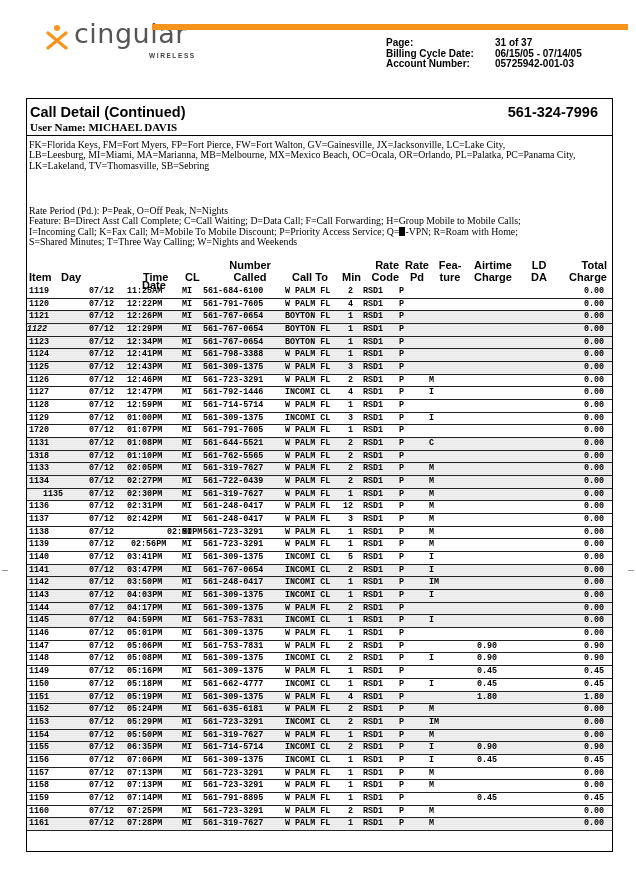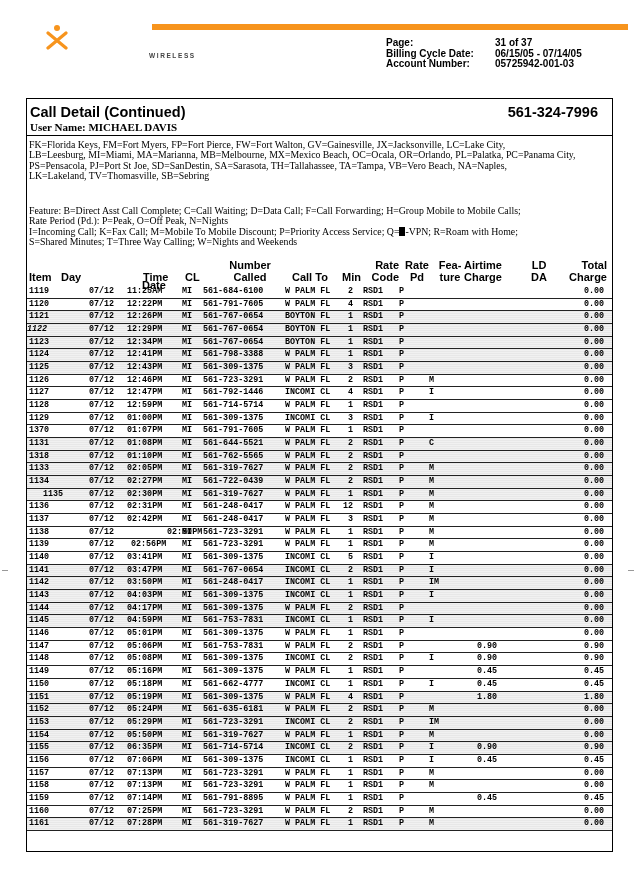--- a/index.html
+++ b/index.html
@@ -39,20 +39,21 @@
   .tick { position: absolute; width: 6px; height: 1px; background: #999; }
 </style>
 </head>
 <body>
 
 <div class="logo">
   <svg class="logo-x" viewBox="0 0 22 26">
     <circle cx="11" cy="4" r="3" fill="#f7941d"></circle>
     <path d="M2 9 L20 24 M20 9 L2 24" stroke="#f7941d" stroke-width="3.2" stroke-linecap="round" fill="none"></path>
   </svg>
+  <span class="logo-word">cingular</span>
   <span class="logo-tm">SM</span>
   <span class="logo-sub">WIRELESS</span>
 </div>
 <div class="orange-bar"></div>
 
 <div class="acct">
   <div class="row">
       <span class="k">Page:</span>
       <span>31 of 37</span>
     </div>
@@ -69,44 +70,43 @@
 <div class="main-box">
   <div class="title-bar">
     <div class="title">Call Detail (Continued)</div>
     <div class="phone">561-324-7996</div>
     <div class="user">User Name: MICHAEL DAVIS</div>
   </div>
 
   <div class="legend">
     <div>FK=Florida Keys, FM=Fort Myers, FP=Fort Pierce, FW=Fort Walton, GV=Gainesville, JX=Jacksonville, LC=Lake City,</div>
     <div>LB=Leesburg, MI=Miami, MA=Marianna, MB=Melbourne, MX=Mexico Beach, OC=Ocala, OR=Orlando, PL=Palatka, PC=Panama City,</div>
-    <div>PS=Pensacola, PJ=Port St Joe, SD=SanDestin, SA=Sarasota, TH=Tallahassee, TA=Tampa, VB=Vero Beach, NA=Naples,</div>
     <div>LK=Lakeland, TV=Thomasville, SB=Sebring</div>
   </div>
 
   <div class="legend2">
+    <div>Rate Period (Pd.): P=Peak, O=Off Peak, N=Nights</div>
     <div>Feature: B=Direct Asst Call Complete; C=Call Waiting; D=Data Call; F=Call Forwarding; H=Group Mobile to Mobile Calls;</div>
-    <div>Rate Period (Pd.): P=Peak, O=Off Peak, N=Nights</div>
     <div><span>I=Incoming Call; K=Fax Call; M=Mobile To Mobile Discount; P=Priority Access Service; Q=</span><span class="redact"></span><span>-VPN; R=Roam with Home;</span></div>
     <div>S=Shared Minutes;  T=Three Way Calling; W=Nights and Weekends</div>
   </div>
 
   <div class="thead">
     <div style="left:2px; top:12px;">Item</div>
     <div style="left:34px; top:12px;">Day</div>
     <div style="left:67px; top:20px;padding-left:48px;">Date</div>
     <div style="left:116px; top:12px;">Time</div>
     <div style="left:158px; top:12px;">CL</div>
     <div class="c" style="left:188px; width:70px; top:0px;"><span>Number</span><br><span>Called</span></div>
     <div style="left:265px; top:12px;">Call To</div>
     <div style="left:315px; top:12px;">Min</div>
     <div class="r" style="left:334px; width:38px; top:0px;"><span>Rate</span><br><span>Code</span></div>
     <div class="c" style="left:378px; width:24px; top:0px;"><span>Rate</span><br><span>Pd</span></div>
     <div class="c" style="left:410px; width:26px; top:0px;"><span>Fea-</span><br><span>ture</span></div>
-    <div class="c" style="left:432px; width:48px; top:0px;"><span>Airtime</span><br><span>Charge</span></div>
+    <div class="c" style="left:442px; width:48px; top:0px;"><span>Airtime</span><br><span>Charge</span></div>
     <div class="c" style="left:502px; width:20px; top:0px;"><span>LD</span><br><span>DA</span></div>
     <div class="r" style="left:530px; width:50px; top:0px;"><span>Total</span><br><span>Charge</span></div>
   </div>
 
   <div class="tbody" id="tbody">
       <div class="trow">
         <span style="left: 2px;">1119</span>
         <span style="left: 34px;"></span>
         <span style="left: 62px;">07/12</span>
         <span style="left: 100px;">11:25AM</span>
@@ -275,21 +275,21 @@
         <span style="left: 258px;">INCOMI CL</span>
         <span style="right: 259px;">3</span>
         <span style="left: 336px;">RSD1</span>
         <span style="left: 372px;">P</span>
         <span style="left: 402px;">I</span>
         <span style="left: 450px;"></span>
         <span style="left: 506px;"></span>
         <span style="right: 8px;">0.00</span>
       </div>
       <div class="trow">
-        <span style="left: 2px;">1370</span>
+        <span style="left: 2px;">1720</span>
         <span style="left: 34px;"></span>
         <span style="left: 62px;">07/12</span>
         <span style="left: 100px;">01:07PM</span>
         <span style="left: 155px;">MI</span>
         <span style="left: 176px;">561-791-7605</span>
         <span style="left: 258px;">W PALM FL</span>
         <span style="right: 259px;">1</span>
         <span style="left: 336px;">RSD1</span>
         <span style="left: 372px;">P</span>
         <span style="left: 402px;"></span>

